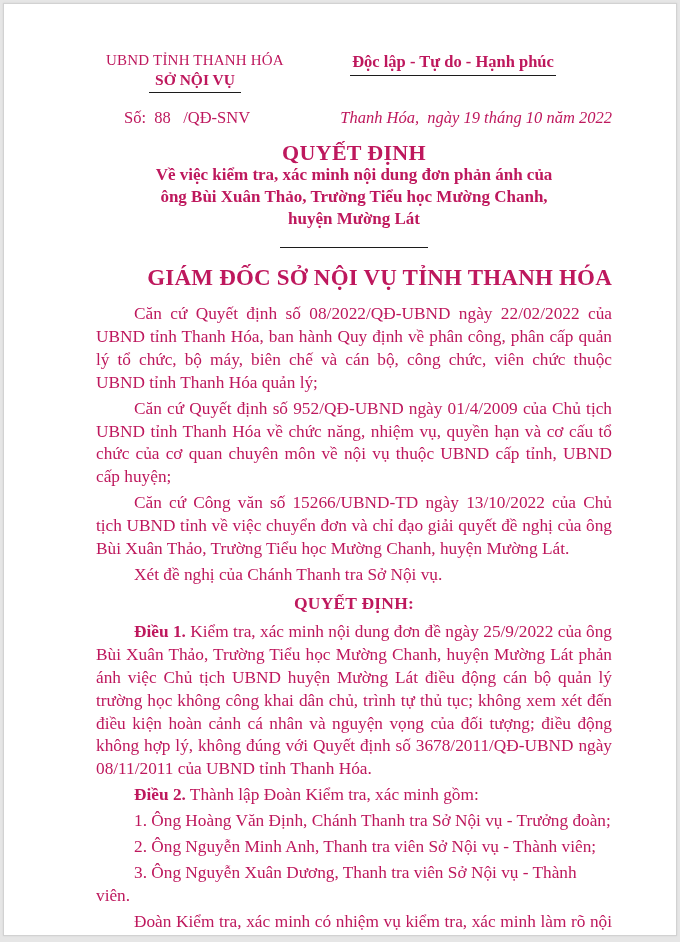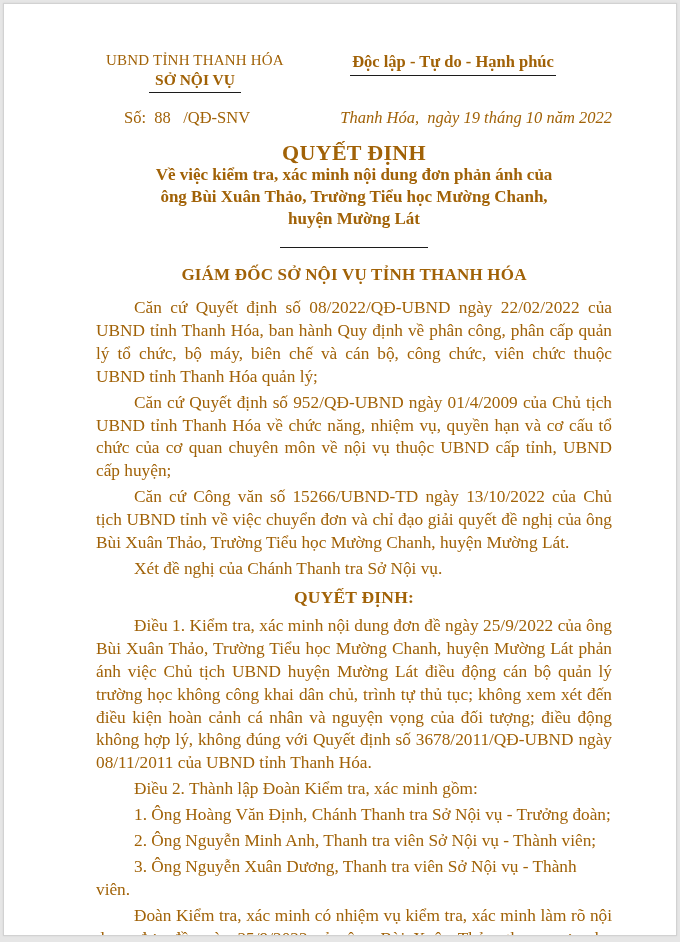--- a/index.html
+++ b/index.html
@@ -10,27 +10,27 @@
     background: #e6e6e6;
     font-family: "Liberation Serif", "DejaVu Serif", serif;
   }
   .page {
     position: absolute;
     top: 3px; left: 3px; right: 3px; bottom: 6px;
     background: #ffffff;
     border: 1px solid #d2d2d2;
     box-shadow: 0 0 2px rgba(0,0,0,0.08);
     overflow: hidden;
-    color: #a16207;
+    color: #be185d;
   }
   .content {
     padding: 46px 64px 0 92px;
   }
   .pre { white-space: pre-wrap; }
-  .bold { font-weight: normal; }
+  .bold { font-weight: bold; }
   .italic { font-style: italic; }
 
   
   .header { display: flex; align-items: flex-start; }
   .header-left {
     width: 198px;
     text-align: center;
     flex: 0 0 auto;
   }
   .header-right {
@@ -72,21 +72,21 @@
   .doc-kind { font-weight: bold; font-size: 22px; line-height: 23px; letter-spacing: 0.3px; }
   .doc-subject { font-weight: bold; font-size: 17px; line-height: 22px; }
   .doc-subject-underlined {
     display: inline-block;
     font-weight: bold;
     font-size: 17px;
     line-height: 22px;
     padding: 0 8px 17px 8px;
     border-bottom: 1.5px solid #1c1c1c;
   }
-  .authority { font-weight: bold; font-size: 17px; margin-top: 17px; letter-spacing: 0.2px; }
+  .authority { font-weight: bold; font-size: 23px; margin-top: 17px; letter-spacing: 0.2px; text-align: right; }
 
   
   .body-text { margin-top: 12px; }
   p.para {
     margin: 0 0 3px 0;
     font-size: 17.3px;
     line-height: 22.9px;
     text-align: justify;
     text-indent: 38px;
   }

